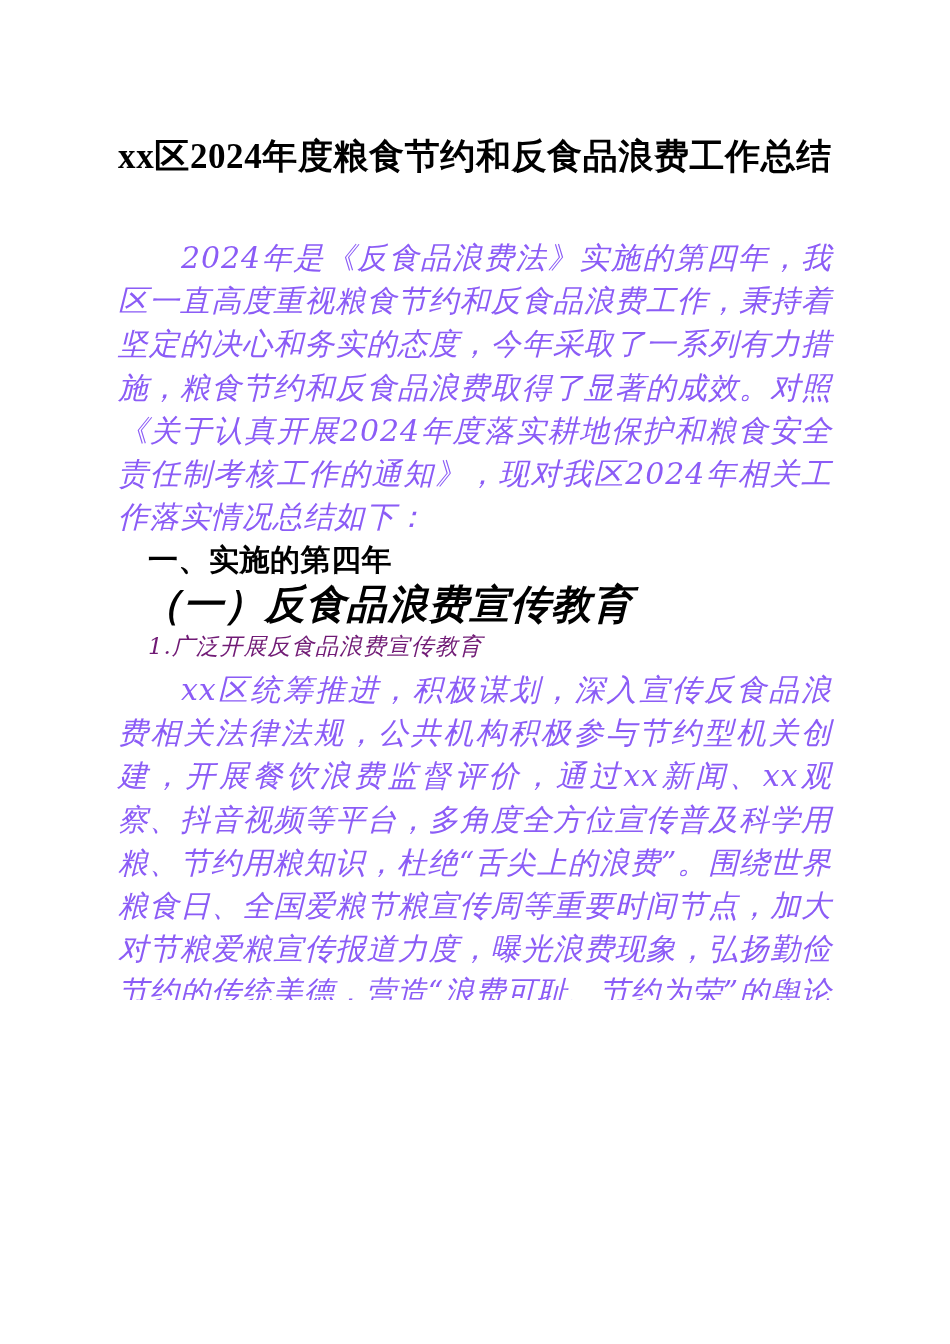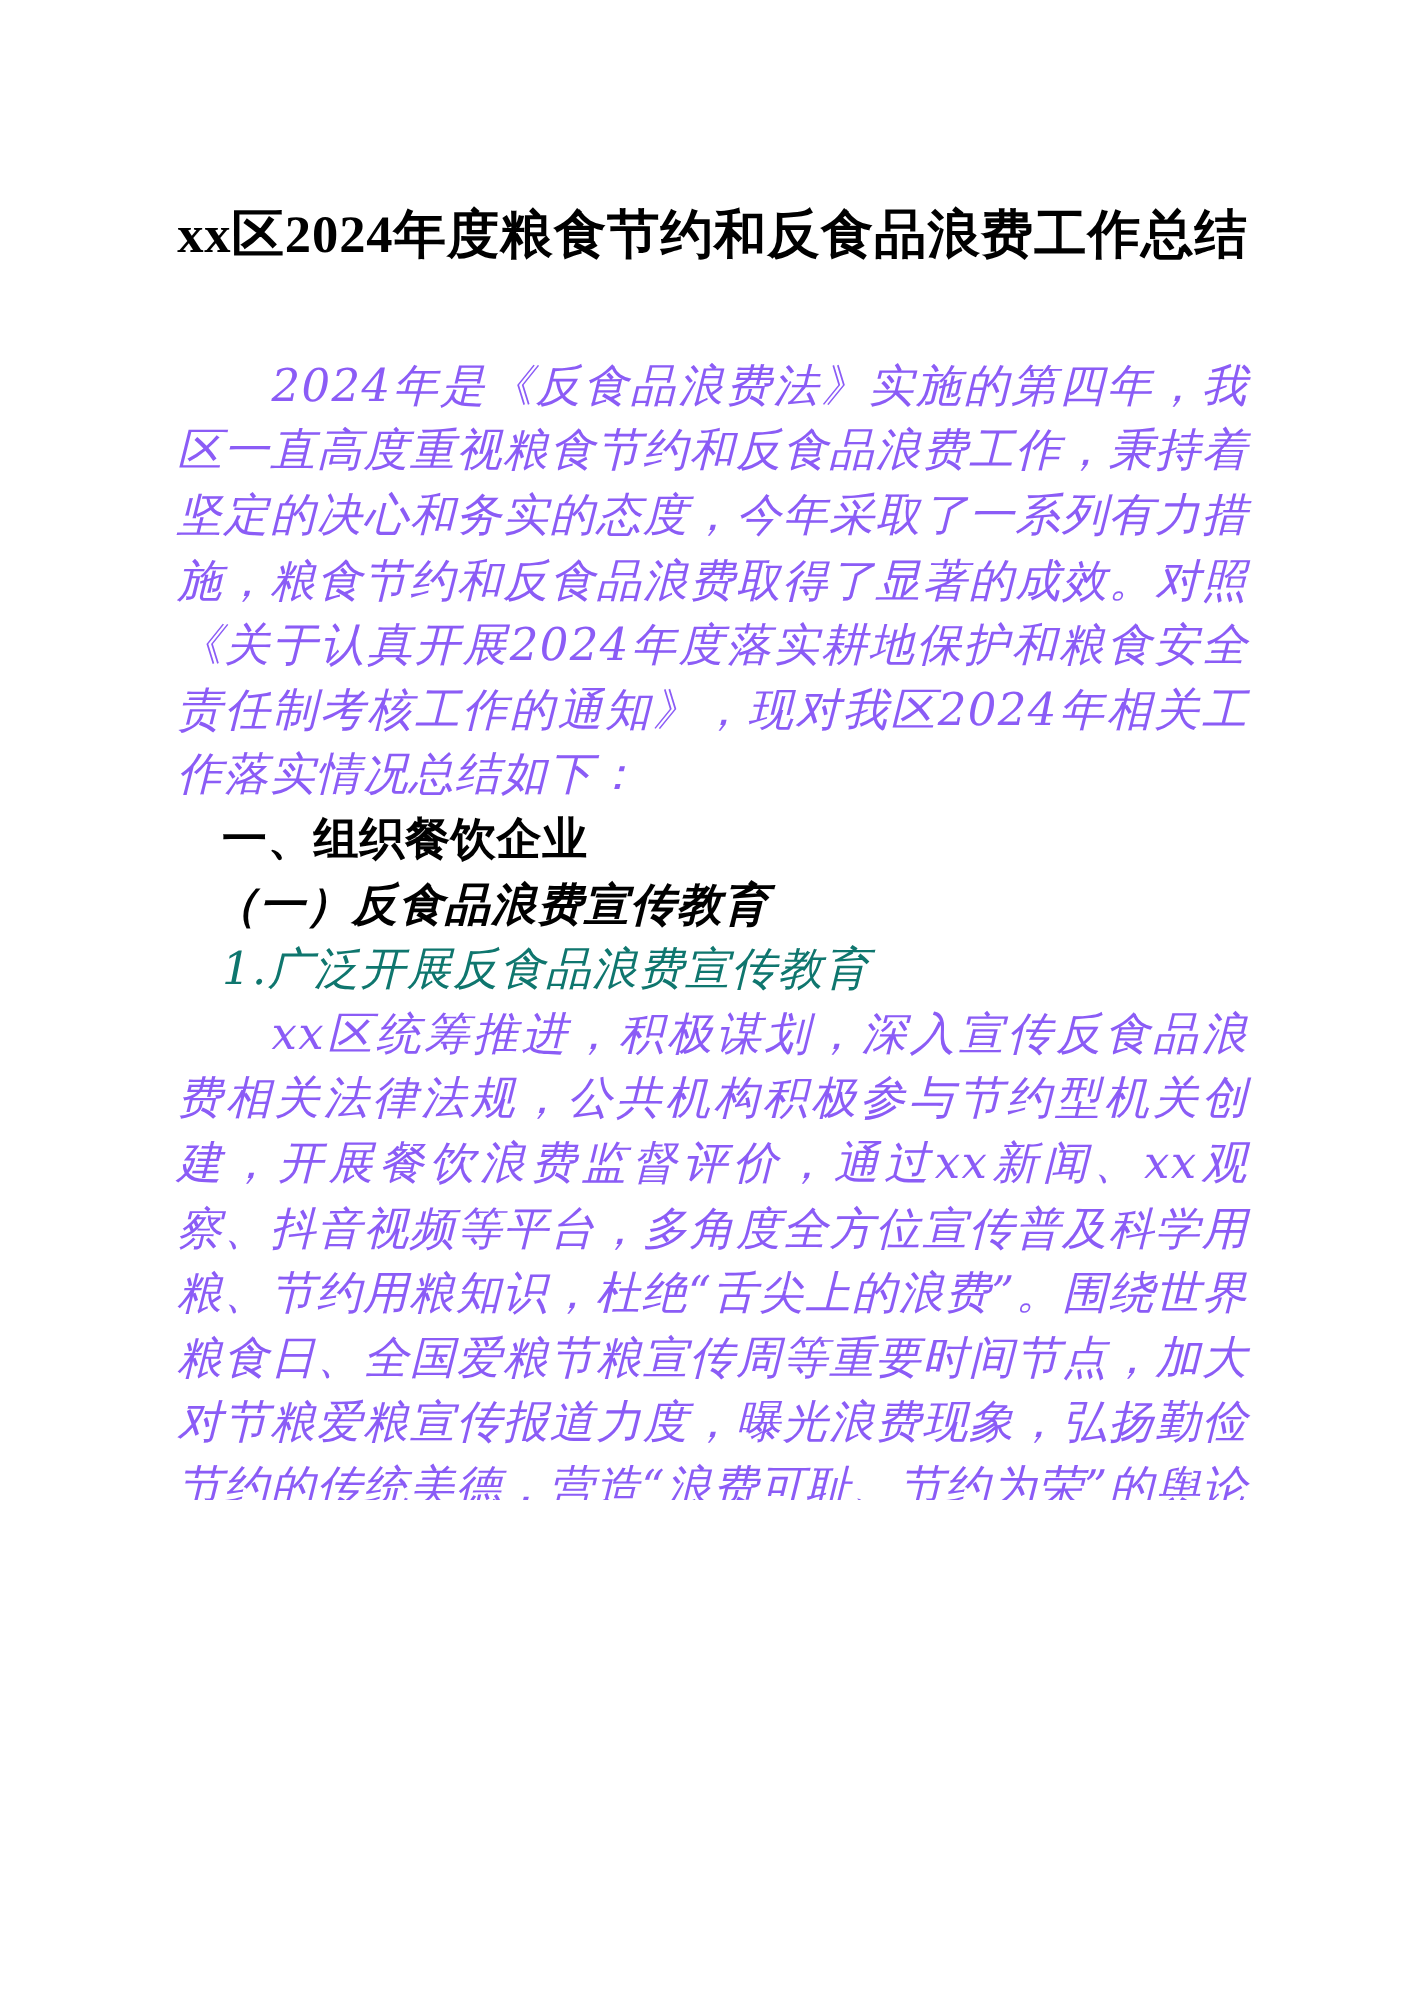--- a/index.html
+++ b/index.html
@@ -70,55 +70,55 @@
     margin: 0;
     text-indent: 30px;
     letter-spacing: 0.5px;
     font-style: normal;
   }
 
   
   .h2-cn {
     font-family: "DejaVu Serif", "Liberation Serif", serif;
     font-weight: bold;
-    font-size: 30px;
+    font-size: 40px;
     line-height: 43.2px;
     color: #000000;
     margin: 0;
     text-indent: 24px;
     letter-spacing: 0.9px;
     font-style: italic;
   }
 
   
   .h3-cn {
     font-family: "DejaVu Serif", "Liberation Serif", serif;
     font-weight: 350;
-    font-size: 30px;
+    font-size: 23px;
     line-height: 43.2px;
-    color: #0f766e;
+    color: #701a75;
     margin: 0;
     text-indent: 30px;
     letter-spacing: 0.9px;
     font-style: italic;
   }
 </style>
 </head>
 <body>
 
 <div class="page">
   <div class="content">
 
     <h1 class="doc-title" id="title-el">xx区2024年度粮食节约和反食品浪费工作总结</h1>
 
     <div class="body-block">
 
       <p class="para indent2">2024年是《反食品浪费法》实施的第四年，我区一直高度重视粮食节约和反食品浪费工作，秉持着坚定的决心和务实的态度，今年采取了一系列有力措施，粮食节约和反食品浪费取得了显著的成效。对照《关于认真开展2024年度落实耕地保护和粮食安全责任制考核工作的通知》，现对我区2024年相关工作落实情况总结如下：</p>
 
-      <p class="h1-cn">一、组织餐饮企业</p>
+      <p class="h1-cn">一、实施的第四年</p>
 
       <p class="h2-cn">（一）反食品浪费宣传教育</p>
 
       <p class="h3-cn">1.广泛开展反食品浪费宣传教育</p>
 
       <p class="para indent2">xx区统筹推进，积极谋划，深入宣传反食品浪费相关法律法规，公共机构积极参与节约型机关创建，开展餐饮浪费监督评价，通过xx新闻、xx观察、抖音视频等平台，多角度全方位宣传普及科学用粮、节约用粮知识，杜绝“舌尖上的浪费”。围绕世界粮食日、全国爱粮节粮宣传周等重要时间节点，加大对节粮爱粮宣传报道力度，曝光浪费现象，弘扬勤俭节约的传统美德，营造“浪费可耻、节约为荣”的舆论氛围。组织餐饮企业、超市等商贸流通企业开展反食品浪费培训，提高企业员工的节约意识和服务水平，促进《反食品浪费法》在xx区落地生根，形成人人节约粮食的良好氛围；2024年上半年，先后印制xxxx份反粮食浪费和制止餐饮浪费宣传折页，扎实推进餐饮</p>
 
     </div>
   </div>
 </div>

